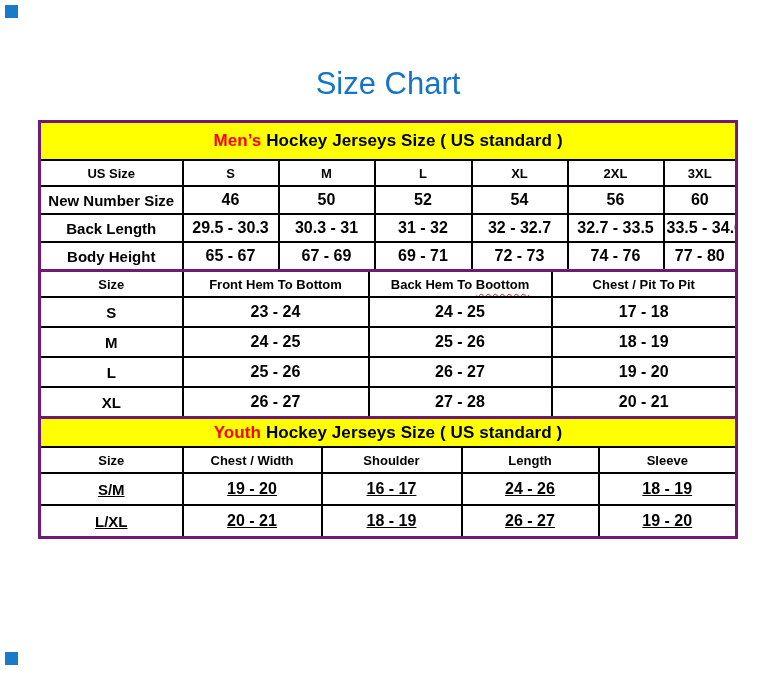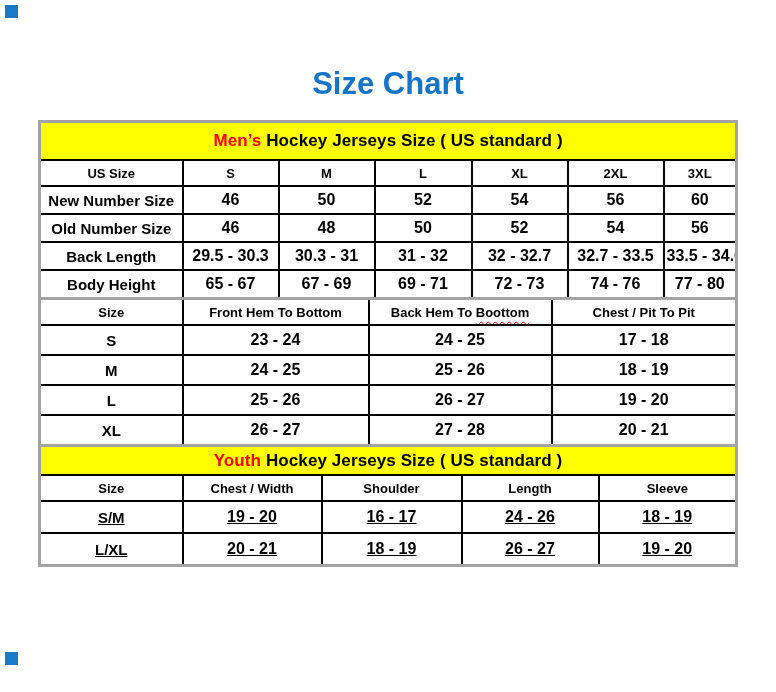--- a/index.html
+++ b/index.html
@@ -11,29 +11,29 @@
     overflow:hidden;
   }
   .corner-marker{
     position:absolute;width:13px;height:13px;background:#1a7ac9;
   }
   .marker-top{left:5px;top:5px;}
   .marker-bottom{left:5px;top:652px;}
   .page-title{
     position:absolute;left:0;right:0;top:66px;
     text-align:center;
-    font-size:31px;font-weight:bold;color:#1474c8;
+    font-size:31px;font-weight:normal;color:#1474c8;
     letter-spacing:0px;
   }
   .tables-wrap{
     position:absolute;left:38px;top:120px;width:697px;
   }
   table{
     border-collapse:collapse;table-layout:fixed;width:697px;
-    border:3px solid #a3a3a3;
+    border:3px solid #701a75;
   }
   table + table{margin-top:-3px;}
   td{
     border:2px solid #000;
     text-align:center;vertical-align:middle;
     font-weight:bold;padding:0 2px;
     overflow:hidden;white-space:nowrap;
   }
   tr.sec-row td{
     background:#ffff00;font-size:17px;letter-spacing:0.1px;
@@ -93,29 +93,20 @@
     <tr class="data-row">
       <td class="lbl">New Number Size</td>
       <td>46</td>
       <td>50</td>
       <td>52</td>
       <td>54</td>
       <td>56</td>
       <td>60</td>
     </tr>
     <tr class="data-row">
-      <td class="lbl">Old Number Size</td>
-      <td>46</td>
-      <td>48</td>
-      <td>50</td>
-      <td>52</td>
-      <td>54</td>
-      <td>56</td>
-    </tr>
-    <tr class="data-row">
       <td class="lbl">Back Length</td>
       <td>29.5 - 30.3</td>
       <td>30.3 - 31</td>
       <td>31 - 32</td>
       <td>32 - 32.7</td>
       <td>32.7 - 33.5</td>
       <td>33.5 - 34.6</td>
     </tr>
     <tr class="data-row">
       <td class="lbl">Body Height</td>

